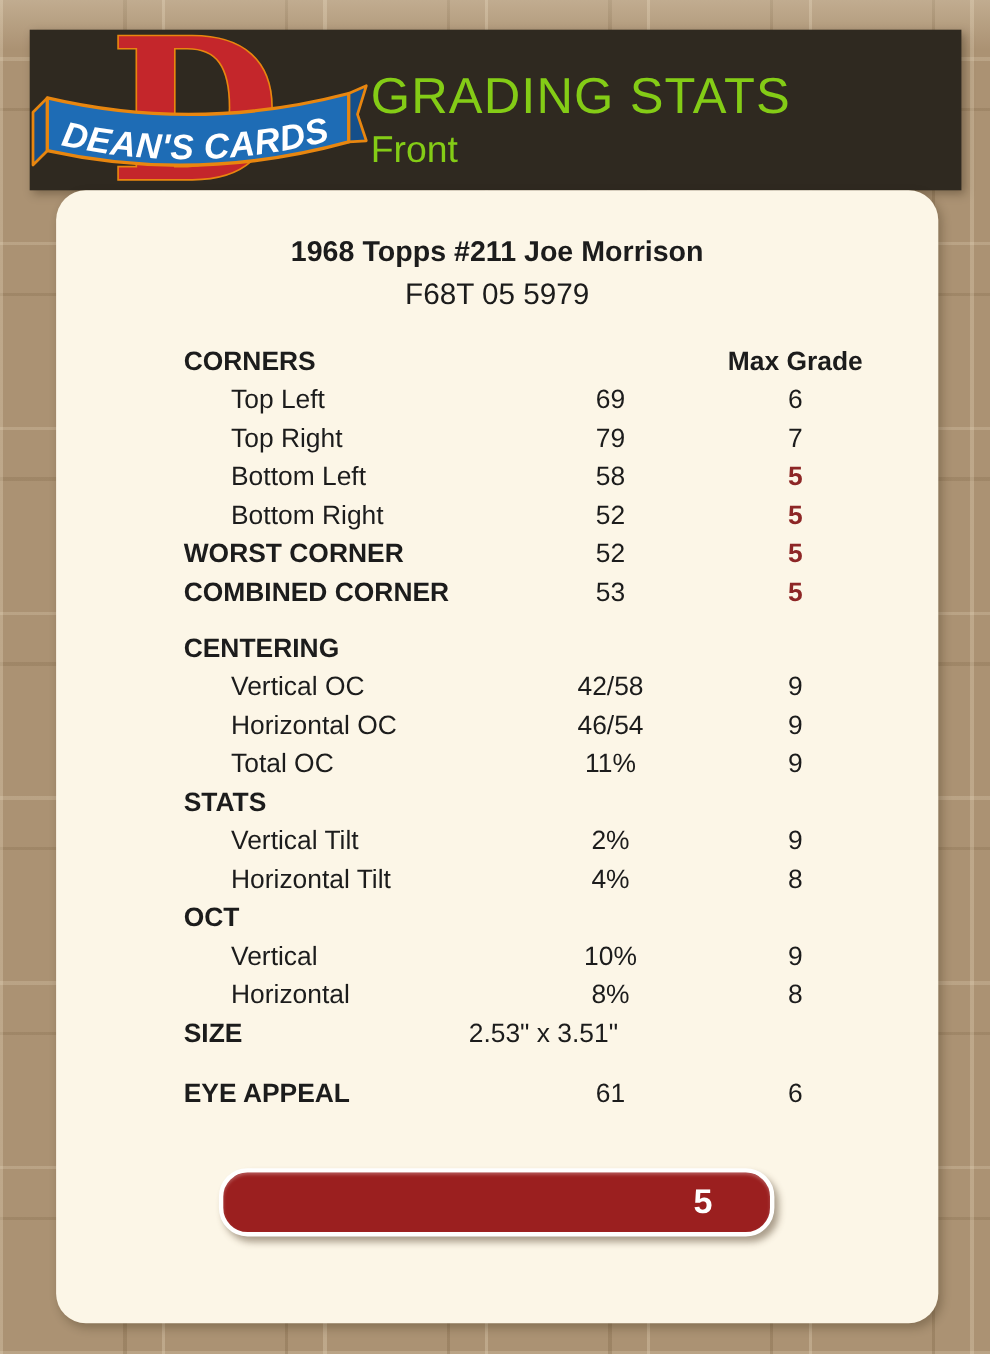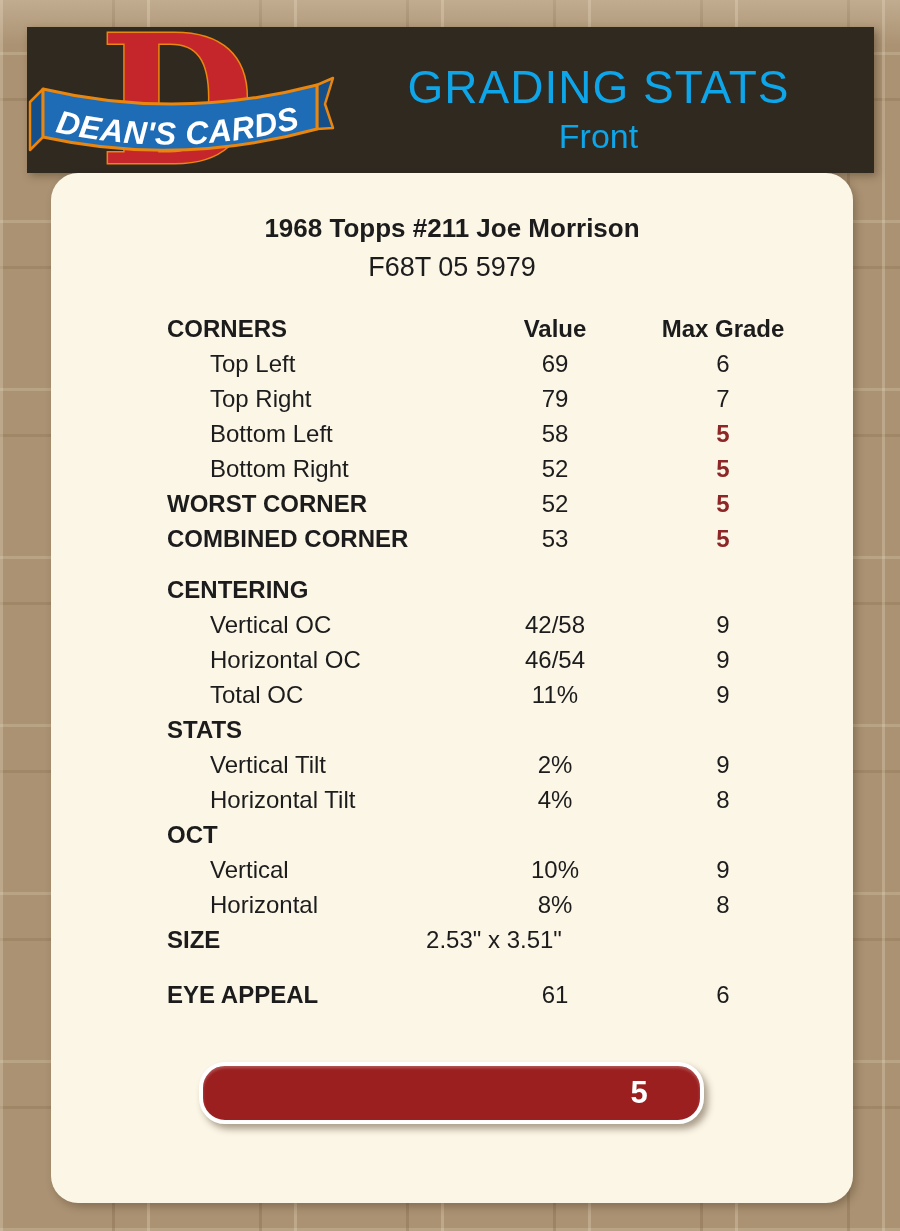--- a/index.html
+++ b/index.html
@@ -18,21 +18,21 @@
   
   .header {
     position:absolute; left:27px; top:27px; width:847px; height:146px;
     background:#2F2920;
     display:flex;
     box-shadow: 3px 3px 8px rgba(40,28,12,0.35);
   }
   .logo { position:relative; width:310px; height:146px; flex:0 0 310px; }
   .logo svg { position:absolute; left:0; top:0; }
   .header-titles {
-    flex:1 1 auto; text-align:center; color:#0ea5e9;
+    flex:1 1 auto; color:#84cc16;
     padding-top:34px; padding-right:14px;
   }
   .h-title { font-size:46px; line-height:52px; letter-spacing:1px; font-weight:400; }
   .h-sub   { font-size:34px; line-height:46px; font-weight:400; }
 
   
   .content {
     position:absolute; left:51px; top:173px; width:802px; height:1030px;
     background:#FCF6E7;
     color:#1C1C1C;
@@ -98,21 +98,20 @@
   </div>
 </div>
 
 <div class="content">
   <div class="card-title">1968 Topps #211 Joe Morrison</div>
   <div class="card-serial">F68T 05 5979</div>
 
   <div class="gtable">
     <div class="trow thead">
       <span class="cell label">CORNERS</span>
-      <span class="cell value">Value</span>
       <span class="cell max">Max Grade</span>
     </div>
     <div id="table-body">
         <div class="trow item">
           <span class="cell label">Top Left</span>
           <span class="cell value">69</span>
           <span class="cell max">6</span>
         </div>
         <div class="trow item">
           <span class="cell label">Top Right</span>

